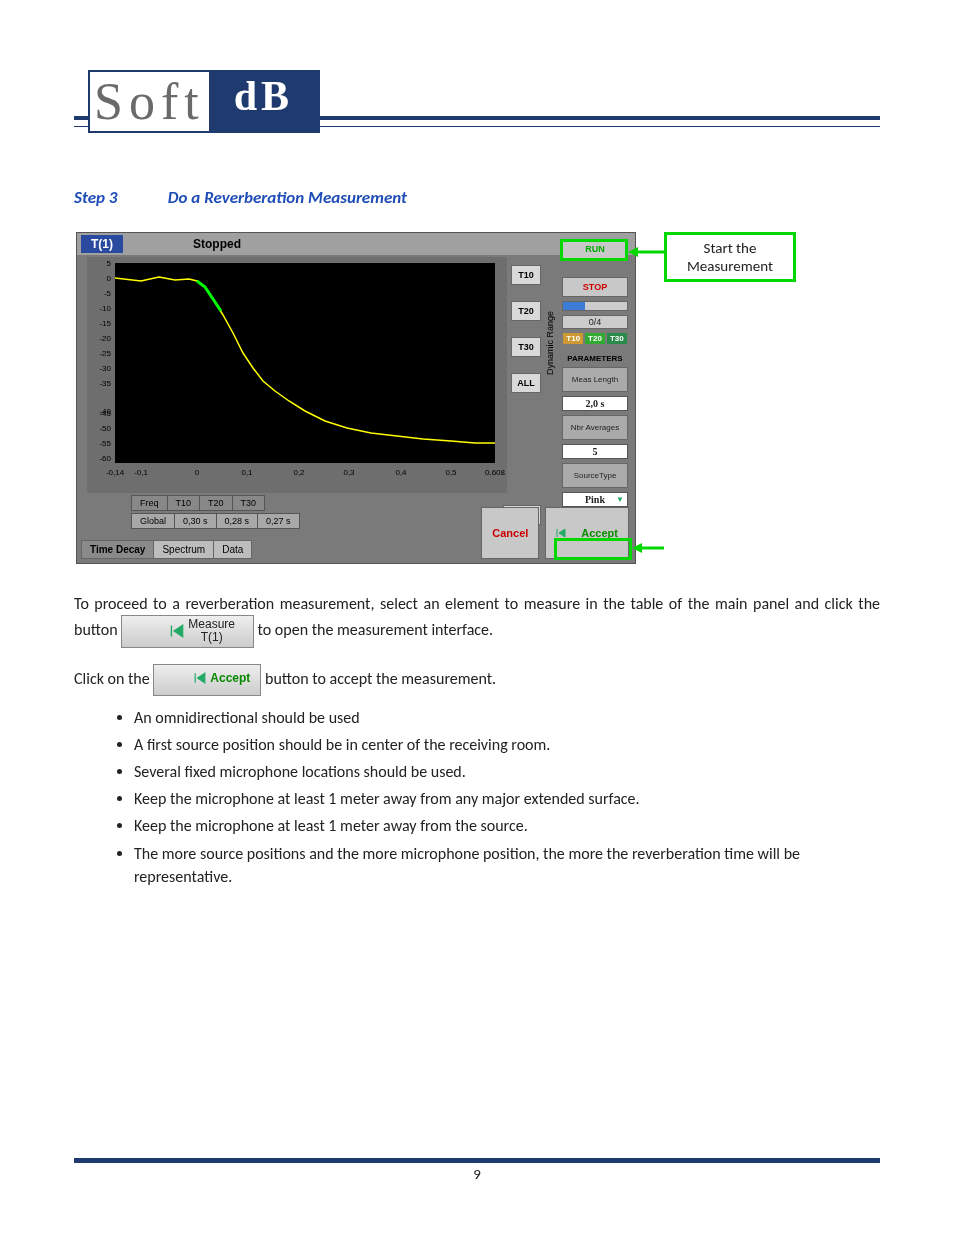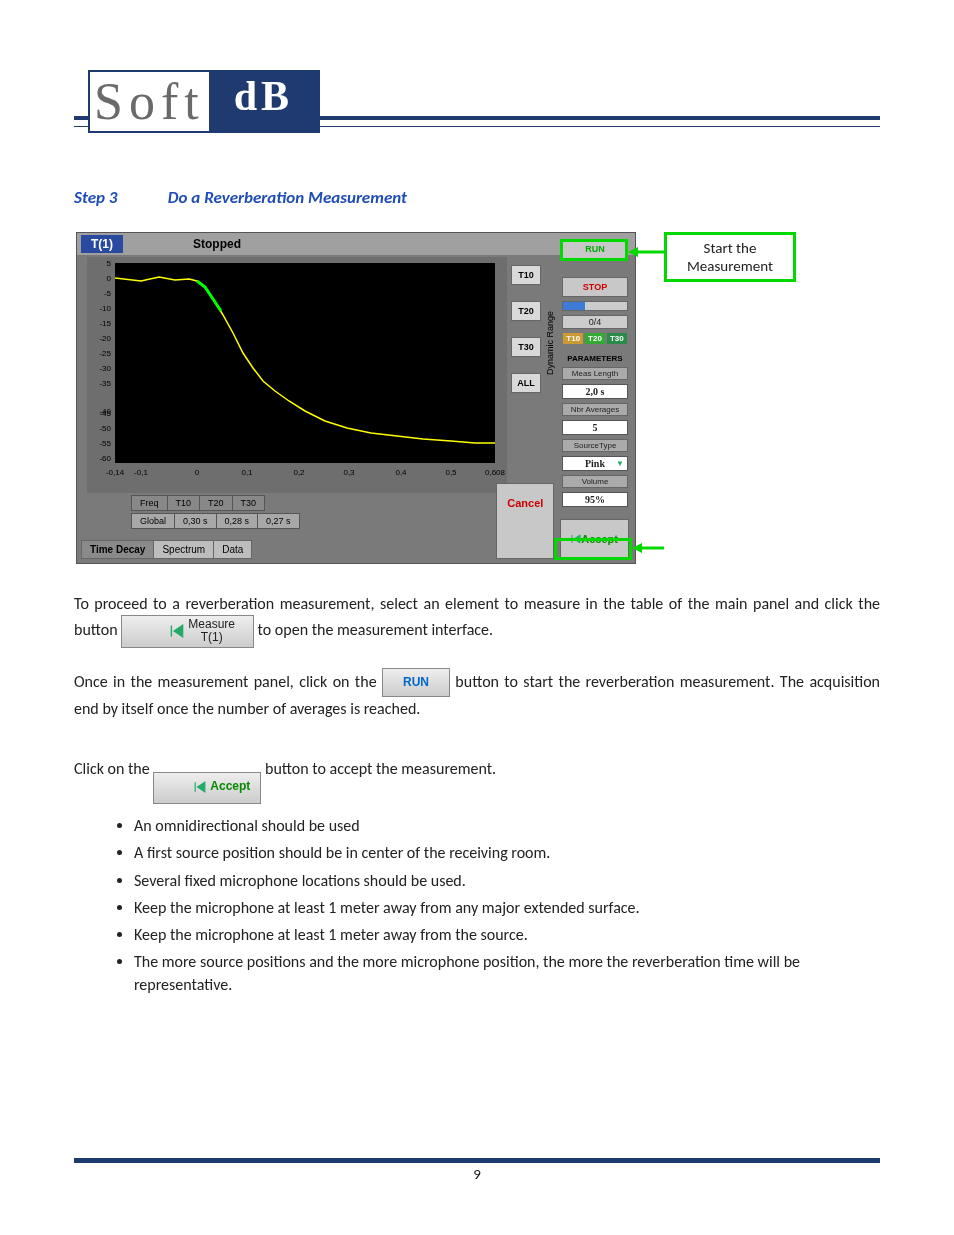--- a/index.html
+++ b/index.html
@@ -32,28 +32,28 @@
   .rbtn{background:#c8c8c8;border:1px solid #666;text-align:center;padding:4px 0;font-weight:700;}
   .run{color:#0a0;}
   .stop{color:#c00;}
   .bar{height:8px;background:#ccc;border:1px solid #666;position:relative;}
   .bar-fill{position:absolute;left:0;top:0;bottom:0;width:35%;background:#3c7cd6;}
   .cntr{text-align:center;font-size:9px;background:#ccc;border:1px solid #666;padding:1px 0;}
   .tgrp{display:flex;gap:2px;justify-content:center;}
   .tchip{font-size:8px;padding:1px 3px;color:#fff;font-weight:700;}
   .params{font-size:8px;text-align:center;color:#000;font-weight:700;margin-top:6px;}
   .pval{background:#fff;border:1px solid #555;text-align:center;font-weight:700;padding:1px 0;font-size:10px;font-family:Liberation Serif, serif;}
-  .plabel{background:#aaa;border:1px solid #666;font-size:8px;text-align:center;padding:1px 0;}
+  .plabel{background:#aaa;border:1px solid #666;font-size:8px;text-align:center;padding:7px 0;}
   .tabs{position:absolute;left:4px;bottom:4px;display:flex;font-size:10px;}
   .tab{background:#bdbdbd;border:1px solid #666;padding:3px 8px;margin-right:-1px;color:#000;}
   .tab.active{background:#8a8a8a;font-weight:700;}
   .cancel-accept{position:absolute;right:6px;bottom:4px;display:flex;gap:6px;font-size:11px;}
-  .cbtn{background:#c8c8c8;border:1px solid #666;padding:13px 10px;font-weight:700;}
+  .cbtn{background:#c8c8c8;border:1px solid #666;padding:19px 10px;font-weight:700;}
   .cancel{color:#c00;}
-  .accept{color:#0a8a00;display:flex;align-items:center;gap:0;margin-top:36px;}
+  .accept{color:#0a8a00;display:flex;align-items:center;gap:15px;}
   .micon{width:10px;height:10px;display:inline-block;}
   
   .callout{position:absolute;border:3px solid #00d800;background:#fff;font-size:15px;text-align:center;padding:4px 8px;line-height:1.2;}
   .greenbox{position:absolute;border:3px solid #00d800;box-sizing:border-box;}
   
   .body{font-size:16px;line-height:1.45;}
   .body p{margin:0 0 10px 0;text-align:justify;}
   .inline-btn{display:inline-block;vertical-align:middle;border:1px solid #888;background:linear-gradient(#eee,#ccc);font-size:12px;padding:3px 8px;font-family:Tahoma,Arial,sans-serif;}
   .inline-btn.big{padding:2px 18px;}
   .inline-btn .mi{display:inline-flex;align-items:center;gap:4px;padding-left:30px;}
@@ -220,25 +220,20 @@
             </svg>
           <span style="display:inline-block;text-align:center;line-height:1.1">
             <span>Measure</span><br>
             <span>T(1)</span>
           </span>
         </span>
       </span>
       <span>to open the measurement interface.</span>
     </p>
 
-    <p style="margin-top:20px">
-      <span>Once in the measurement panel, click on the</span>
-      <span class="inline-btn run">RUN</span>
-      <span>button to start the reverberation measurement. The acquisition end by itself once the number of averages is reached.</span>
-    </p>
 
     <p style="margin-top:16px">
       <span>Click on the</span>
       <span class="inline-btn accept">
         <span class="mi">
           <svg width="12" height="12" viewBox="0 0 10 10">
               <path d="M1 1v8M9 1L3 5l6 4z" fill="#2a6" stroke="#2a6"></path>
             </svg>
           <span>Accept</span>
         </span>

